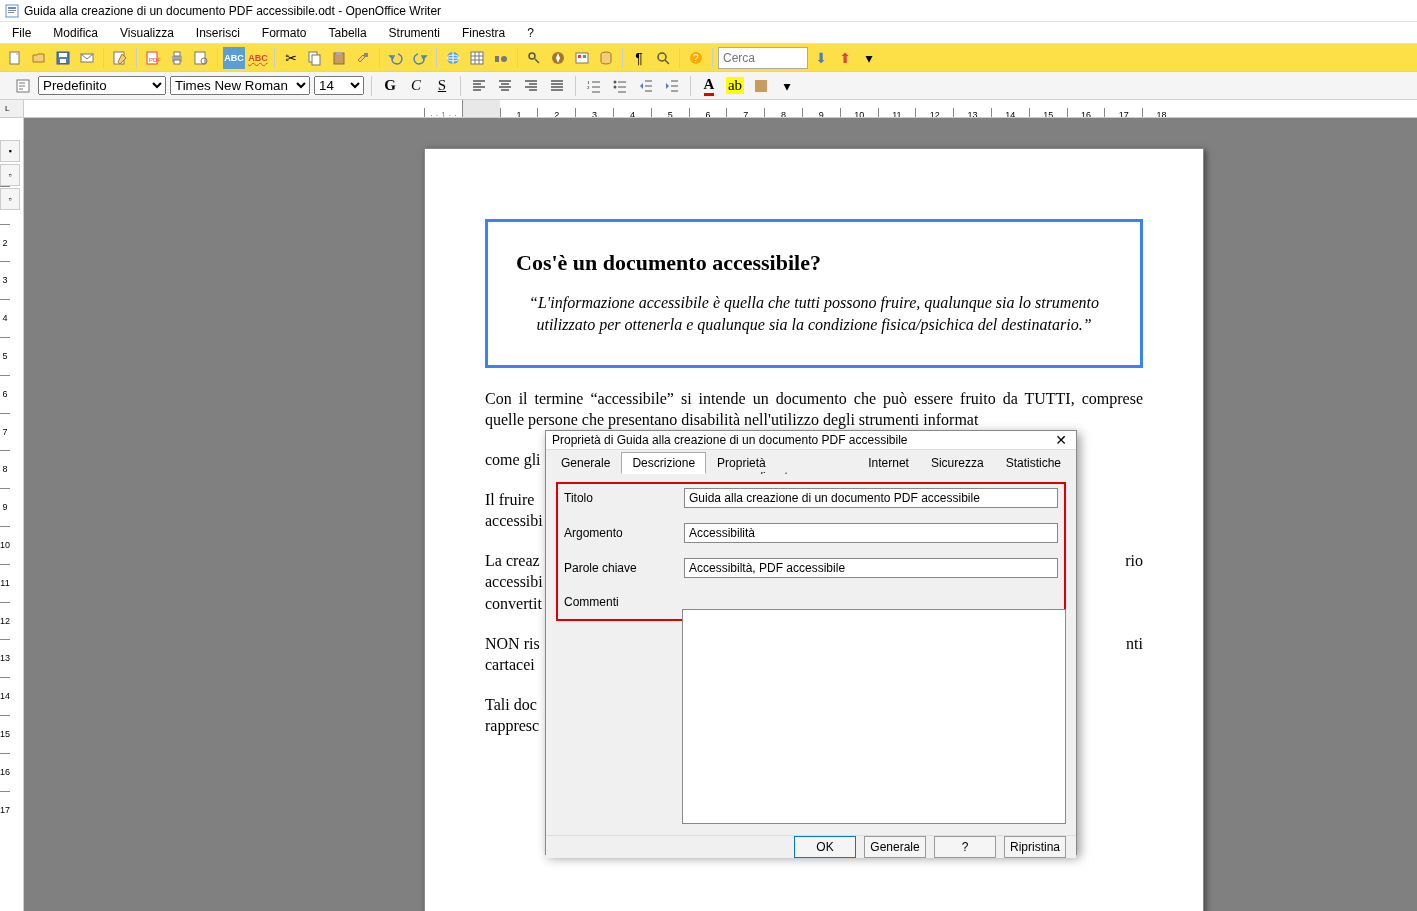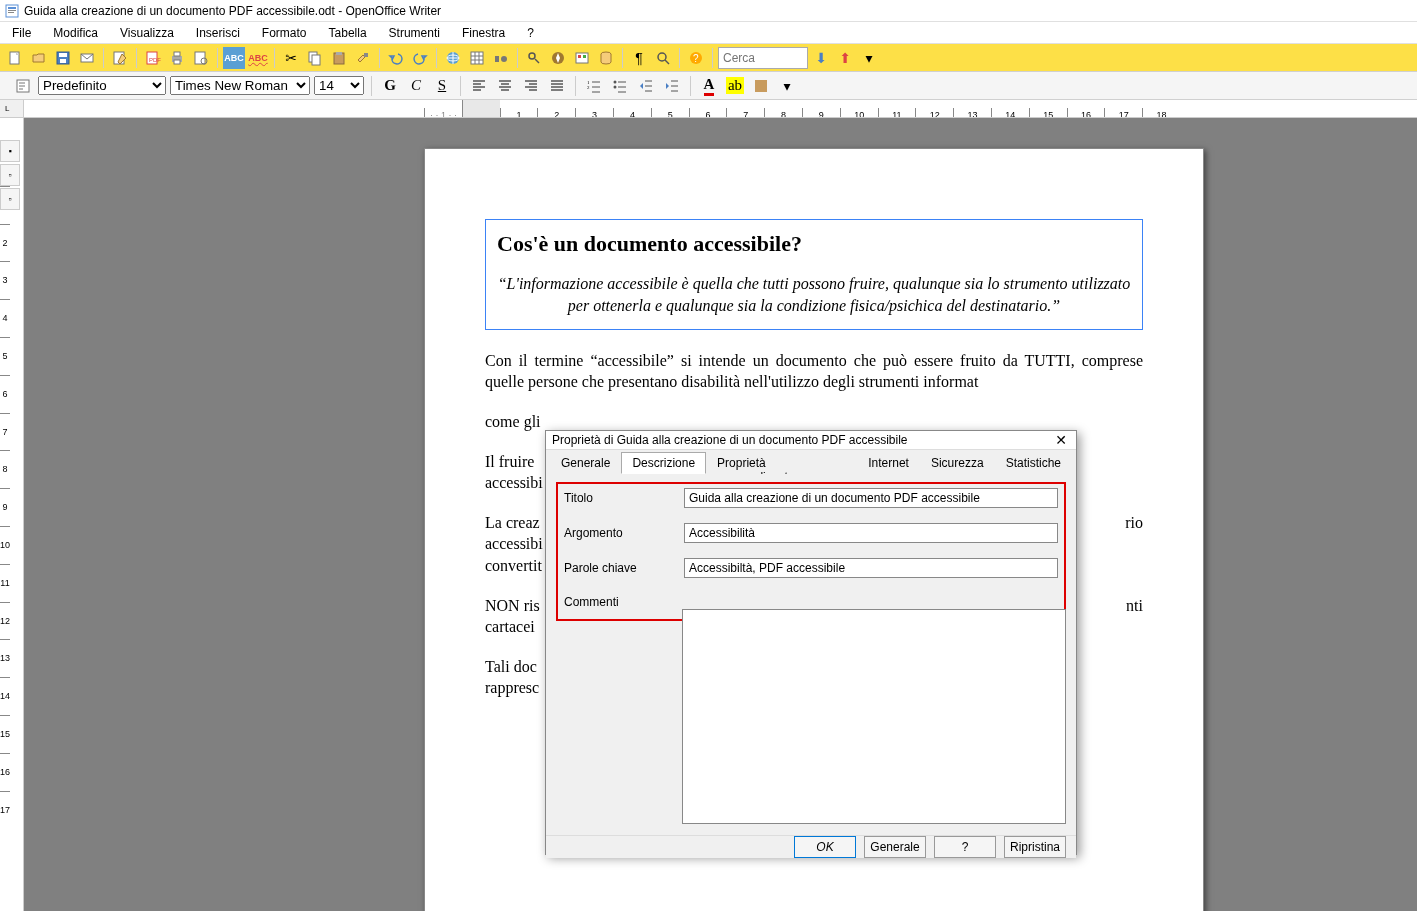--- a/index.html
+++ b/index.html
@@ -18,40 +18,40 @@
 .hruler { flex: 1; height: 18px; background: #fff; border-bottom: 1px solid #ccc; position: relative; overflow: hidden; font-size: 9px; }
 .hruler-inner { position: absolute; left: 400px; white-space: nowrap; }
 .rtick { display: inline-block; width: 37.8px; text-align: center; border-left: 1px solid #888; height: 18px; line-height: 14px; }
 .workspace { display: flex; height: 793px; }
 .vruler { width: 24px; background: #fff; border-right: 1px solid #ccc; position: relative; font-size: 9px; }
 .vruler-inner { position: absolute; top: 30px; }
 .vtick { height: 37.8px; border-top: 1px solid #888; writing-mode: horizontal-tb; text-align: center; line-height: 12px; padding-top: 12px; }
 .canvas { flex: 1; background: #808080; position: relative; overflow: hidden; }
 .page { position: absolute; left: 400px; top: 30px; width: 780px; height: 1000px; background: #fff; box-shadow: 2px 2px 6px rgba(0,0,0,.5); border: 1px solid #888; }
 .page-content { padding: 70px 60px; font-family: "Times New Roman", serif; font-size: 16px; }
-.doc-box { border: 1px solid #3b82f6; padding: 11px; margin-bottom: 20px; }
+.doc-box { border: 3px solid #3b82f6; padding: 28px; margin-bottom: 20px; }
 .doc-box h1 { font-size: 22px; font-weight: bold; margin-bottom: 16px; }
 .doc-quote { font-style: italic; text-align: center; line-height: 1.4; }
 .doc-p { margin-bottom: 18px; line-height: 1.35; text-align: justify; }
 .dialog { position: absolute; left: 545px; top: 430px; width: 532px; height: 425px; background: #f0f0f0; border: 1px solid #888; box-shadow: 3px 3px 10px rgba(0,0,0,.4); display: flex; flex-direction: column; }
 .dialog-title { height: 24px; display: flex; align-items: center; justify-content: space-between; padding: 0 6px; background: #fff; font-size: 12px; border-bottom: 1px solid #ddd; }
 .dialog-close { width: 18px; height: 18px; display: inline-flex; align-items: center; justify-content: center; font-size: 14px; cursor: default; }
 .dialog-tabs { display: flex; height: 24px; padding: 2px 4px 0; background: #f0f0f0; }
 .dtab { padding: 3px 10px; font-size: 12px; border: 1px solid transparent; cursor: default; }
 .dtab.active { background: #fff; border: 1px solid #aaa; border-bottom: 1px solid #fff; position: relative; z-index: 2; }
 .dialog-body { flex: 1; background: #f0f0f0; padding: 8px 10px; position: relative; }
 .hl-box { border: 2px solid #d00; padding: 4px 6px 10px; }
 .form-row { display: flex; align-items: center; margin-bottom: 15px; }
 .form-row label { width: 120px; font-size: 12px; }
 .form-row input { flex: 1; height: 20px; border: 1px solid #888; padding: 0 4px; font-size: 12px; background: #fff; }
 .comments-row { display: flex; align-items: flex-start; margin-top: 4px; }
 .comments-row label { width: 120px; font-size: 12px; padding-top: 2px; }
 .dialog-buttons { height: 34px; display: flex; align-items: center; justify-content: flex-end; gap: 8px; padding: 0 10px; background: #f0f0f0; border-top: 1px solid #ddd; }
 .dbtn { min-width: 62px; height: 22px; border: 1px solid #999; background: #f5f5f5; font-size: 12px; cursor: default; }
-.dbtn.primary { border: 1px solid #0078d7; font-style: italic; }
+.dbtn.primary { border: 1px solid #0078d7; }
 .search-box { width: 90px; }
 .style-select { width: 128px; }
 .font-select { width: 140px; }
 .size-select { width: 50px; }
 .fmt-btn { width: 22px; height: 22px; display: inline-flex; align-items: center; justify-content: center; font-family: "Times New Roman", serif; font-size: 15px; border: 1px solid transparent; cursor: default; }
 .side-tabs { position: absolute; left: 0; top: 140px; width: 20px; display: flex; flex-direction: column; }
 .side-tab { height: 22px; border: 1px solid #ccc; background: #f5f5f5; margin-bottom: 2px; font-size: 9px; display: flex; align-items: center; justify-content: center; }
 </style>
 </head>
 <body>

